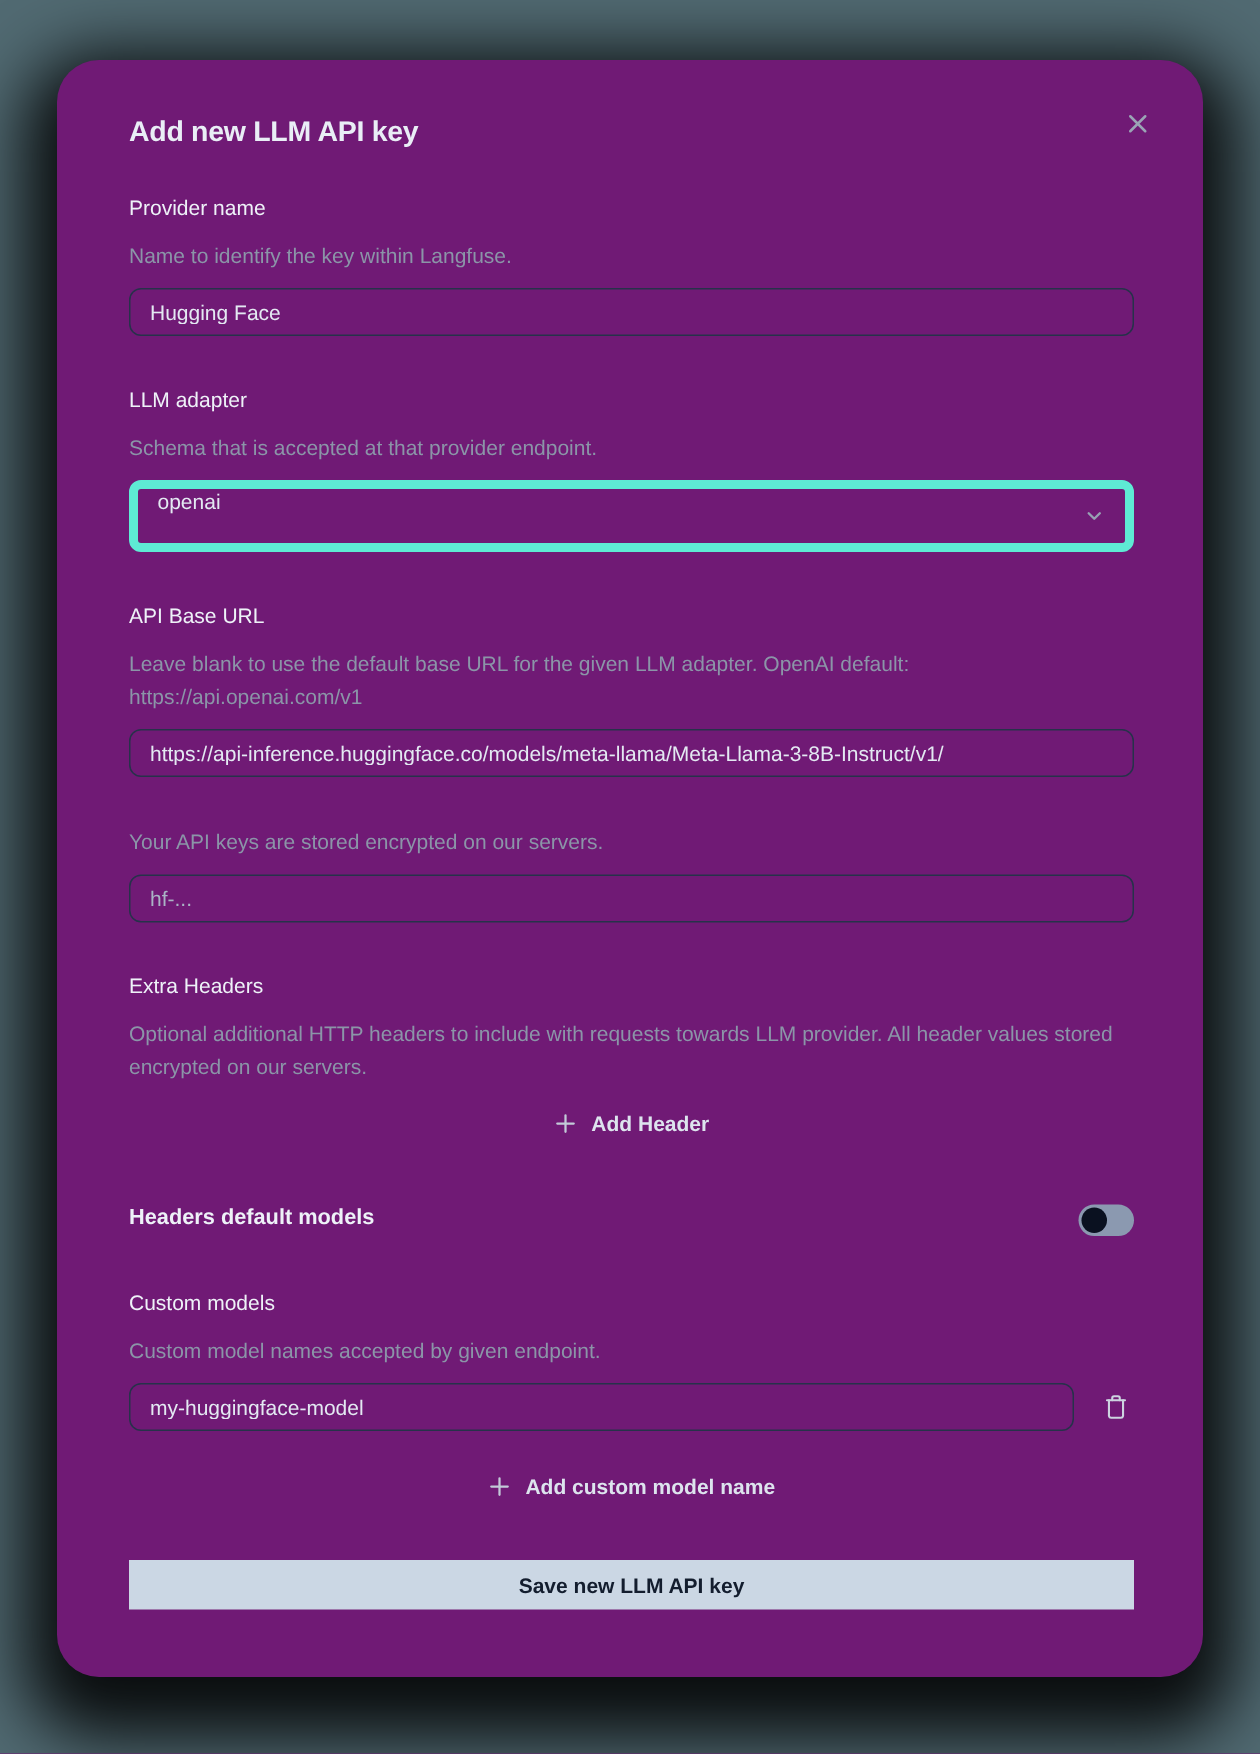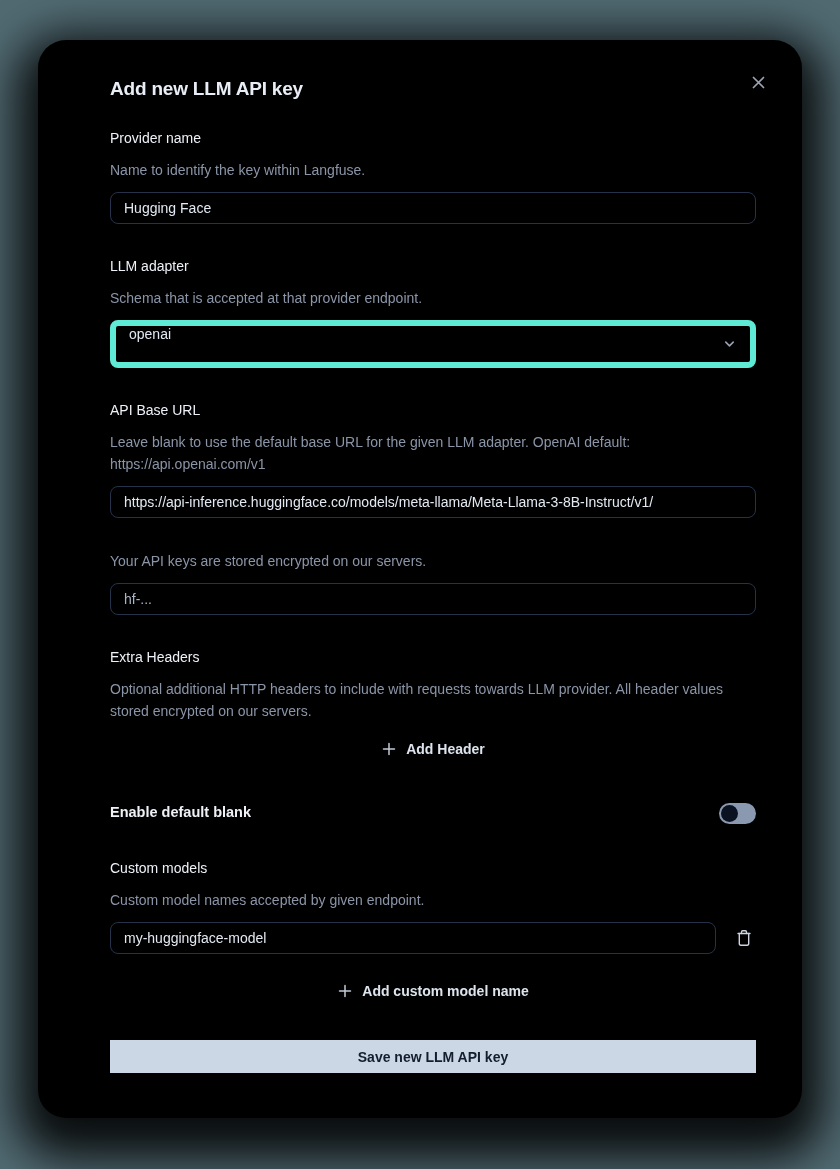--- a/index.html
+++ b/index.html
@@ -7,23 +7,23 @@
     width: 840px; height: 1169px;
     overflow: hidden;
     font-family: "Liberation Sans", "DejaVu Sans", sans-serif;
   }
   body { background: #516a72; position: relative; }
 
   .modal {
     position: absolute;
     left: 38px; top: 40px;
     width: 764px; height: 1078px;
-    background: #000000;
+    background: #701a75;
     border-radius: 28px;
-    padding: 36px 46px 38px 72px;
+    padding: 36px 46px 38px 48px;
     box-shadow: 0 18px 45px 22px rgba(0,0,0,0.88);
   }
 
   .modal-header { position: relative; margin-bottom: 26px; }
   .modal-title {
     color: #e9eef6;
     font-size: 19px;
     font-weight: 700;
     letter-spacing: -0.2px;
     line-height: 26px;
@@ -233,21 +233,21 @@
             <path d="M8 2.5 V13.5 M2.5 8 H13.5"></path>
           </svg>
         </span>
         <span>Add Header</span>
       </button>
     </div>
   </div>
 
   <div class="toggle-row">
     <div class="toggle-texts">
-      <div class="toggle-label">Enable default blank</div>
+      <div class="toggle-label">Headers default models</div>
     </div>
     <button class="switch" role="switch" aria-checked="false">
       <span class="thumb"></span>
     </button>
   </div>
 
   <div class="group" style="margin-bottom:0">
     <span class="field-label">Custom models</span>
     <div class="field-desc">Custom model names accepted by given endpoint.</div>
     <div class="custom-model-row">

